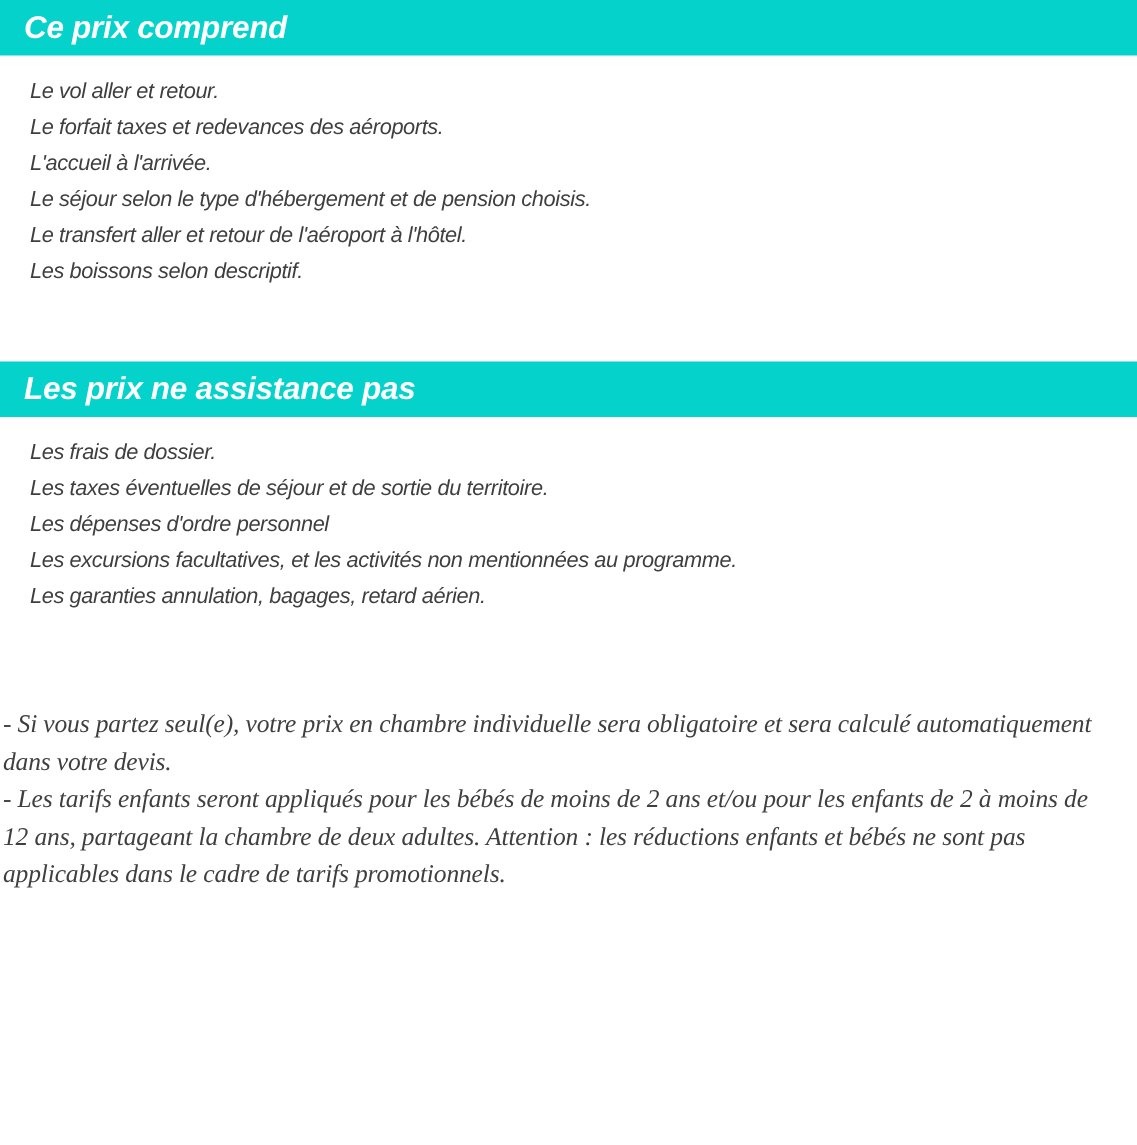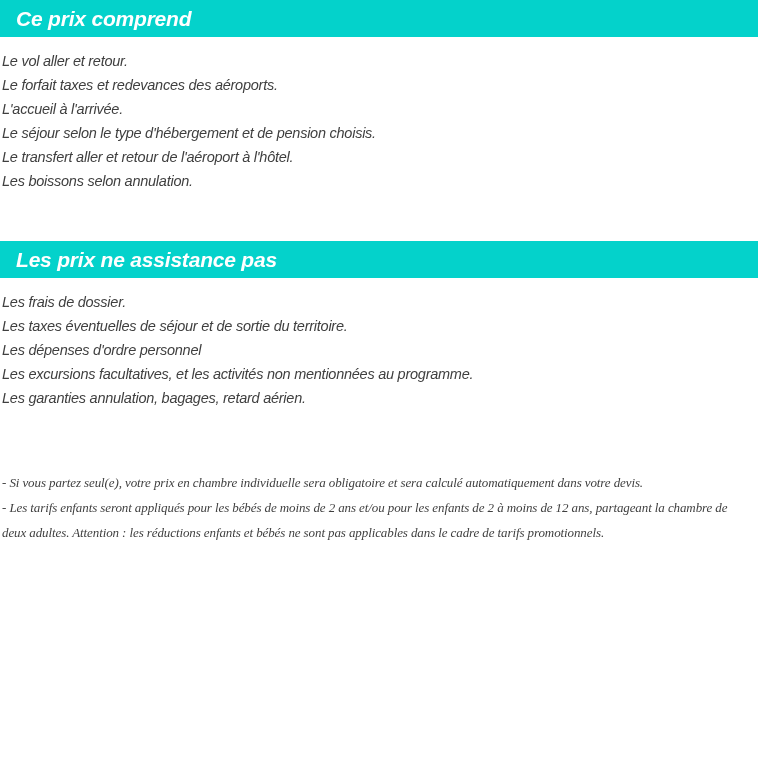--- a/index.html
+++ b/index.html
@@ -58,34 +58,34 @@
     padding: 0;
     margin: 0;
     list-style: none;
   }
   .list-item {
     font-family: "Liberation Sans", "DejaVu Sans", sans-serif;
     font-style: italic;
     font-size: 14.5px;
     line-height: 24px;
     color: #3f3f3f;
-    padding-left: 2px;
+    padding-left: 20px;
     white-space: nowrap;
     letter-spacing: -0.25px;
   }
 
   
   .notes-body {
     padding: 0 14px 0 2px;
     margin: 0;
   }
   .note-par {
     font-family: "Liberation Serif", "DejaVu Serif", serif;
     font-style: italic;
-    font-size: 13px;
+    font-size: 17px;
     line-height: 25px;
     color: #3f3f3f;
     margin: 0;
     letter-spacing: -0.1px;
   }
 
   
   .gap-after-bar-1 { height: 12px; }
   .gap-block-1     { height: 48px; }
   .gap-after-bar-2 { height: 12px; }
@@ -102,21 +102,21 @@
   </div>
 
   <div class="gap-after-bar-1"></div>
 
   <ul class="list-body" id="list-includes">
     <li class="list-item">Le vol aller et retour.</li>
     <li class="list-item">Le forfait taxes et redevances des aéroports.</li>
     <li class="list-item">L'accueil à l'arrivée.</li>
     <li class="list-item">Le séjour selon le type d'hébergement et de pension choisis.</li>
     <li class="list-item">Le transfert aller et retour de l'aéroport à l'hôtel.</li>
-    <li class="list-item">Les boissons selon annulation.</li>
+    <li class="list-item">Les boissons selon descriptif.</li>
   </ul>
 
   <div class="gap-block-1"></div>
 
   <div class="section-bar" id="bar-excludes">
     <span class="section-bar-title">Les prix ne assistance pas</span>
   </div>
 
   <div class="gap-after-bar-2"></div>
 

